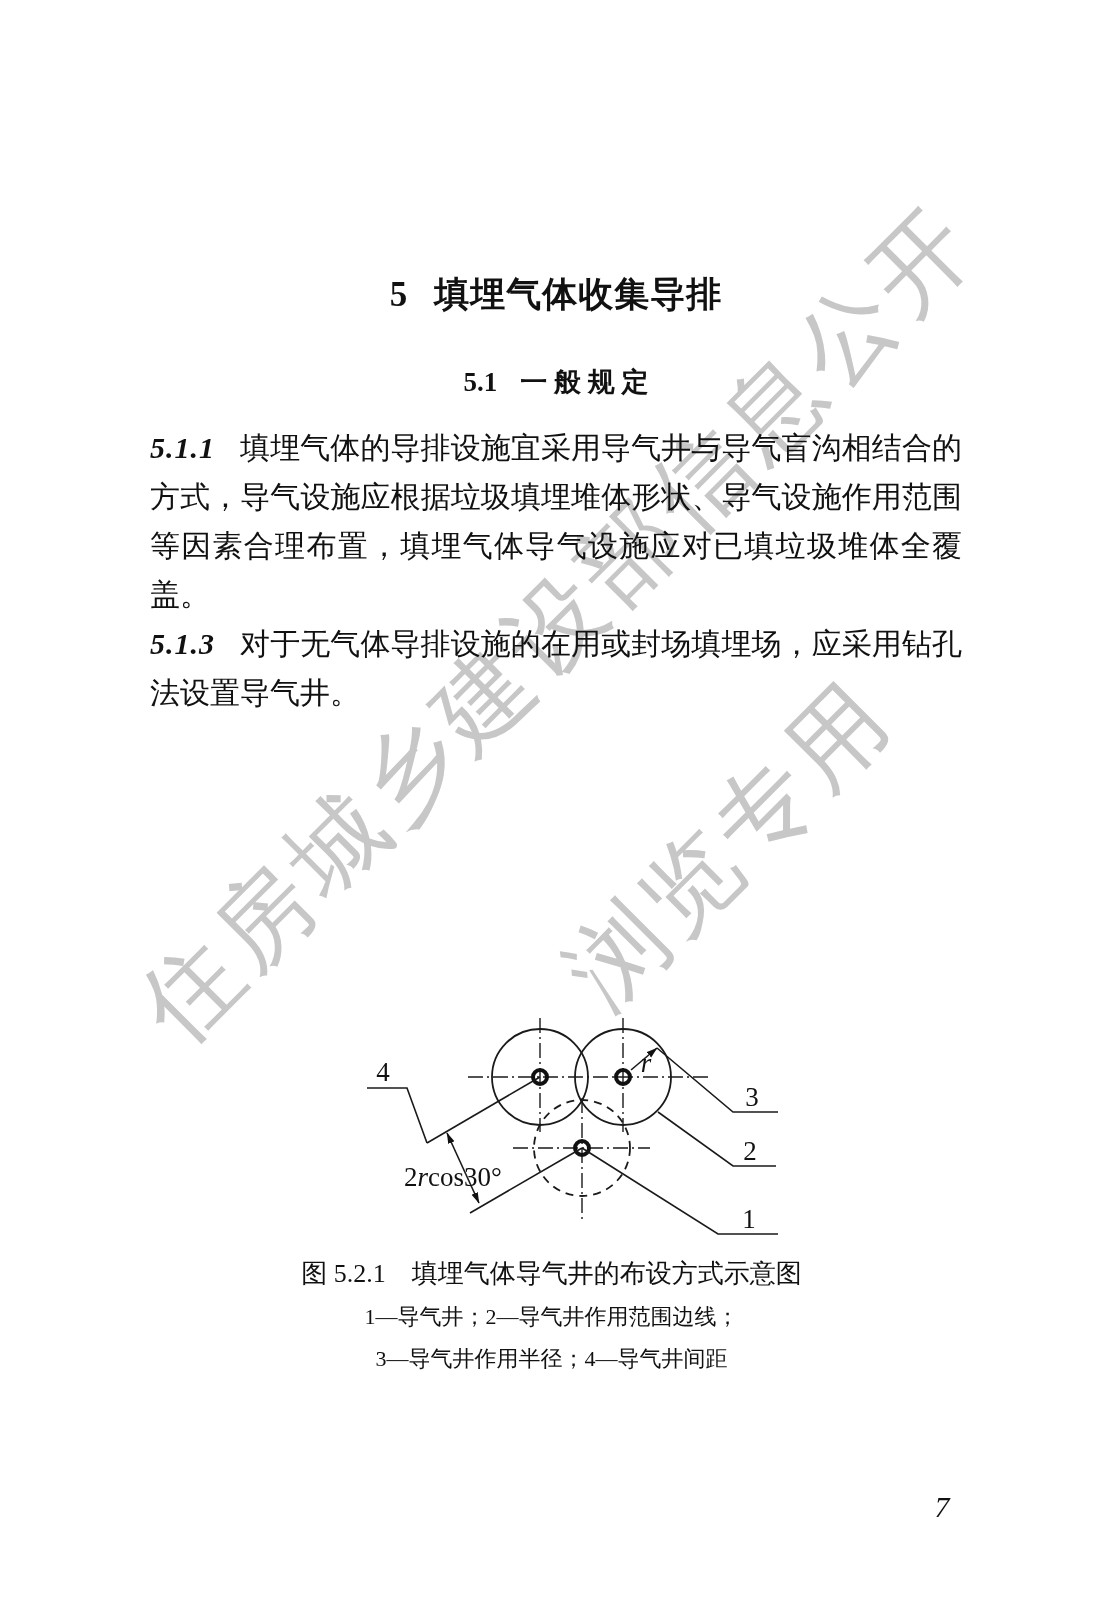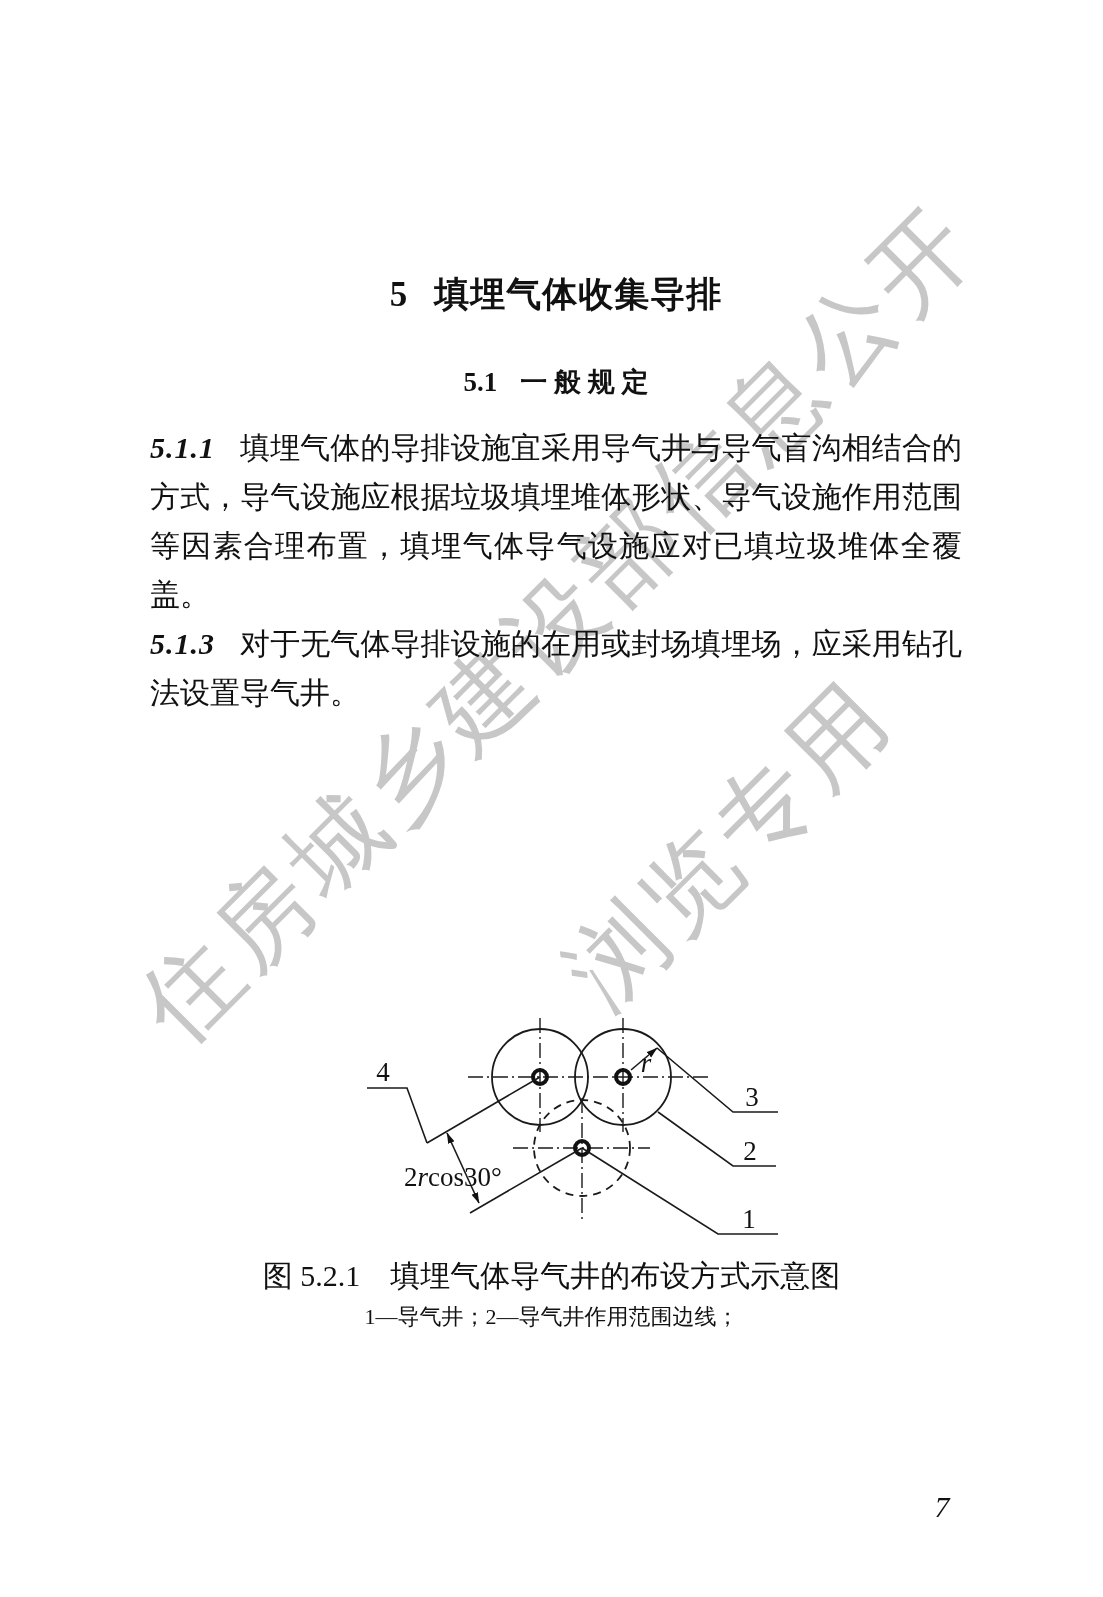--- a/index.html
+++ b/index.html
@@ -35,21 +35,21 @@
   .c521 { position:absolute; left:150px; top:954px; width:812px; font-size:30px; line-height:49px; }
   
   .figsvg { position:absolute; left:330px; top:1000px; }
   .cl { stroke:#1a1a1a; stroke-width:1.4; fill:none; stroke-dasharray:15 4 2 4; }
   .cc { stroke:#1a1a1a; stroke-width:1.8; fill:none; }
   .ccd { stroke-dasharray:8 6; }
   .well { stroke:#111; stroke-width:4; fill:none; }
   .sl { stroke:#1a1a1a; stroke-width:1.6; fill:none; }
   .dt { font-size:27px; fill:#111; font-family:"Liberation Serif","DejaVu Serif",serif; }
   .it { font-style:italic; }
-  .figcap { position:absolute; left:0; width:1103px; text-align:center; font-size:30px; top:1256px; }
+  .figcap { position:absolute; left:0; width:1103px; text-align:center; font-size:26px; top:1256px; }
   .leg { position:absolute; left:0; width:1103px; text-align:center; font-size:22px; }
   .leg1 { top:1302px; }
   .leg2 { top:1344px; }
   .pagenum { position:absolute; left:920px; top:1490px; width:44px; text-align:center; font-size:30px; font-style:italic; }
 </style>
 </head>
 <body>
 
 <div class="page">
 
@@ -118,16 +118,17 @@
       <text class="dt" x="752" y="1106" text-anchor="middle">3</text>
       <text class="dt" x="750" y="1160" text-anchor="middle">2</text>
       <text class="dt" x="749" y="1228" text-anchor="middle">1</text>
       <text class="dt it" x="646" y="1072" text-anchor="middle">r</text>
       <text class="dt" x="404" y="1186" text-anchor="start"><tspan>2</tspan><tspan class="it">r</tspan><tspan>cos30°</tspan></text>
     </g>
   </svg>
 
   <div class="figcap">图 5.2.1　填埋气体导气井的布设方式示意图</div>
   <div class="leg leg1">1—导气井；2—导气井作用范围边线；</div>
+  <div class="leg leg2">3—导气井作用半径；4—导气井间距</div>
 
   <div class="pagenum">7</div>
 
 </div>
 
 </body></html>

